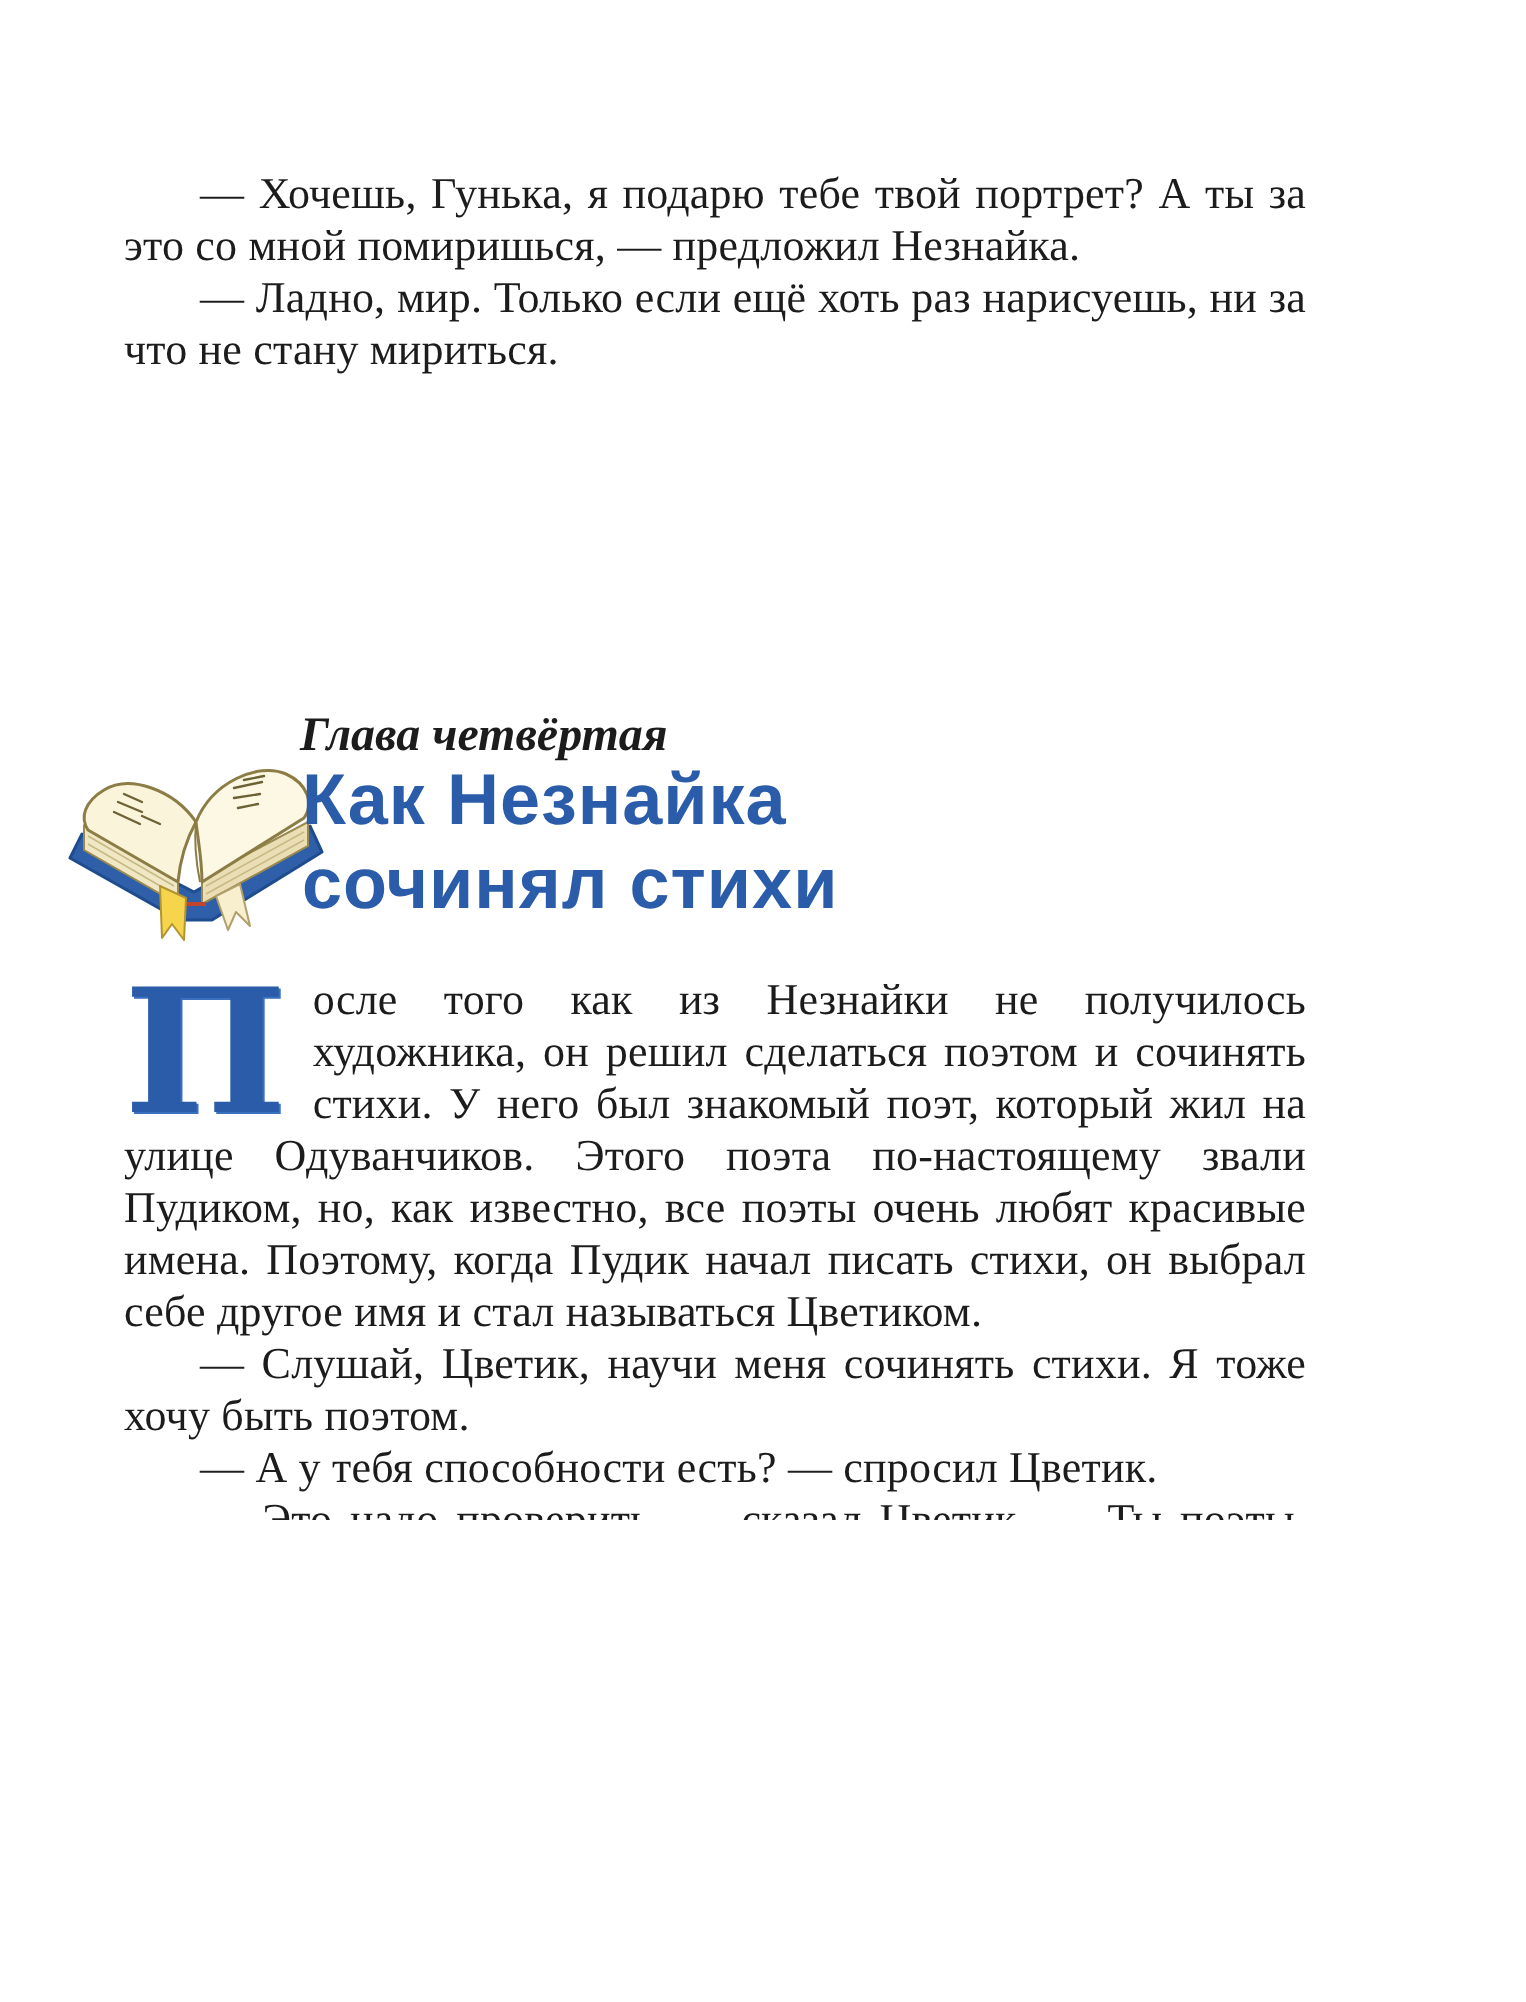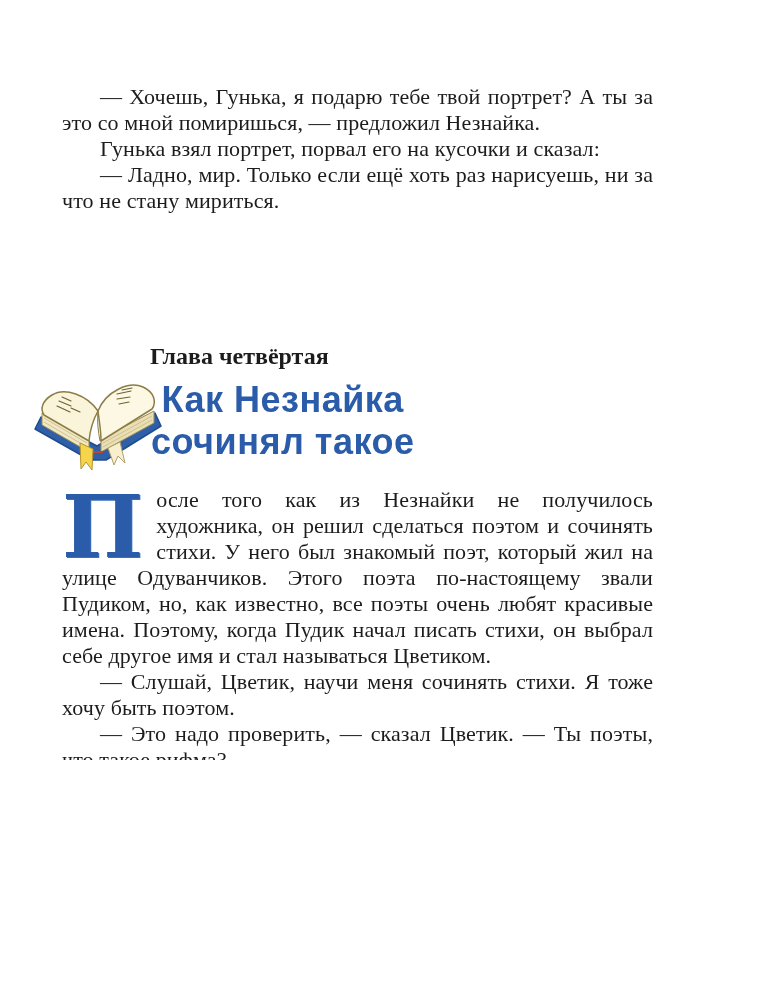--- a/index.html
+++ b/index.html
@@ -38,41 +38,42 @@
     line-height: 76px;
     color: #2b5ca9;
     margin: 2px 13px 0 0;
     text-shadow: 1px 1px 0 #3a70bf;
   }
 
   
   .kicker {
     position: absolute;
     left: 150px;
-    top: 342px;
+    top: 354px;
     font-family: "Liberation Serif", serif;
+    font-style: italic;
     font-weight: 700;
     font-size: 24px;
     line-height: 28px;
     color: #1c1c1c;
     text-align: center;
   }
   .chapter-title {
     position: absolute;
     left: 151px;
     top: 379px;
     margin: 0;
     font-family: "Liberation Sans", sans-serif;
     font-weight: 700;
     font-size: 36px;
     line-height: 42px;
     letter-spacing: 0.5px;
     color: #2b5ca9;
   }
-  .chapter-title .line { display: block; text-align: center; }
+  .chapter-title .line { display: block; }
 
   
   .book-illustration {
     position: absolute;
     left: 26px;
     top: 380px;
     width: 142px;
     height: 98px;
   }
 
@@ -89,21 +90,20 @@
     color: #7f1d1d;
   }
 </style>
 </head>
 <body>
 
 <div class="page">
 
   <section class="textblock intro-block">
     <p class="indent">— Хочешь, Гунька, я подарю тебе твой портрет? А ты за это со мной помиришься, — предложил Незнайка.</p>
-    <p class="indent">Гунька взял портрет, порвал его на кусочки и сказал:</p>
     <p class="indent">— Ладно, мир. Только если ещё хоть раз нарисуешь, ни за что не стану мириться.</p>
   </section>
 
   <div class="kicker">Глава четвёртая</div>
 
   <svg class="book-illustration" viewBox="0 0 142 98" xmlns="http://www.w3.org/2000/svg" aria-hidden="true">
 
     <path d="M9,49 L64,80 L80,80 L135,46 L129,33 L71,66 L15,37 Z" fill="#2e5fa8" stroke="#1f4c8f" stroke-width="1.5" stroke-linejoin="round"></path>
 
     <path d="M16,33 L63,59 L63,72 L16,45 Z" fill="#f0e8c4" stroke="#9a8a50" stroke-width="1"></path>
@@ -124,27 +124,28 @@
 
     <path d="M67,72 L77,72" stroke="#c0452f" stroke-width="2"></path>
 
     <path d="M54,63 L67,69 L66,90 L60,82 L55,89 Z" fill="#f6d44c" stroke="#b3952f" stroke-width="1" stroke-linejoin="round"></path>
 
     <path d="M82,68 L94,62 L99,83 L92,76 L88,85 Z" fill="#f7efcd" stroke="#b0a06a" stroke-width="1" stroke-linejoin="round"></path>
   </svg>
 
   <h1 class="chapter-title">
     <span class="line">Как Незнайка</span>
-    <span class="line">сочинял такое</span>
+    <span class="line">сочинял стихи</span>
   </h1>
 
   <section class="textblock body-block">
     <p>
       <span class="dropcap">П</span><span>осле того как из Незнайки не получилось художника, он решил сделаться поэтом и сочинять стихи. У него был знакомый поэт, который жил на улице Одуванчиков. Этого поэта по-настоящему звали Пудиком, но, как известно, все поэты очень любят красивые имена. Поэтому, когда Пудик начал писать стихи, он выбрал себе другое имя и стал называться Цветиком.</span>
     </p>
     <p class="indent">— Слушай, Цветик, научи меня сочинять стихи. Я тоже хочу быть поэтом.</p>
+    <p class="indent">— А у тебя способности есть? — спросил Цветик.</p>
     <p class="indent">— Это надо проверить, — сказал Цветик. — Ты поэты, что такое рифма?</p>
     <p class="indent">— Рифма? Нет, не знаю.</p>
   </section>
 
   <div class="folio">23</div>
 
 </div>
 
 </body></html>

